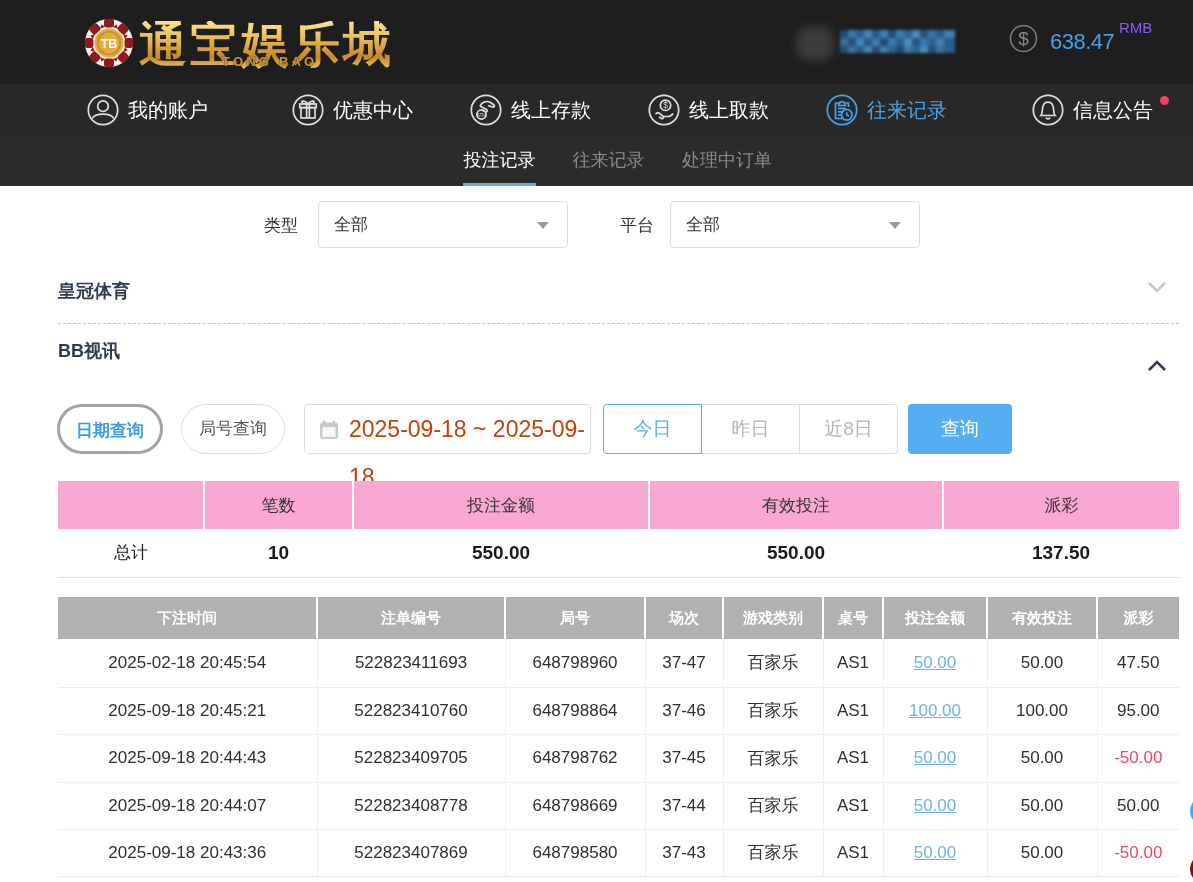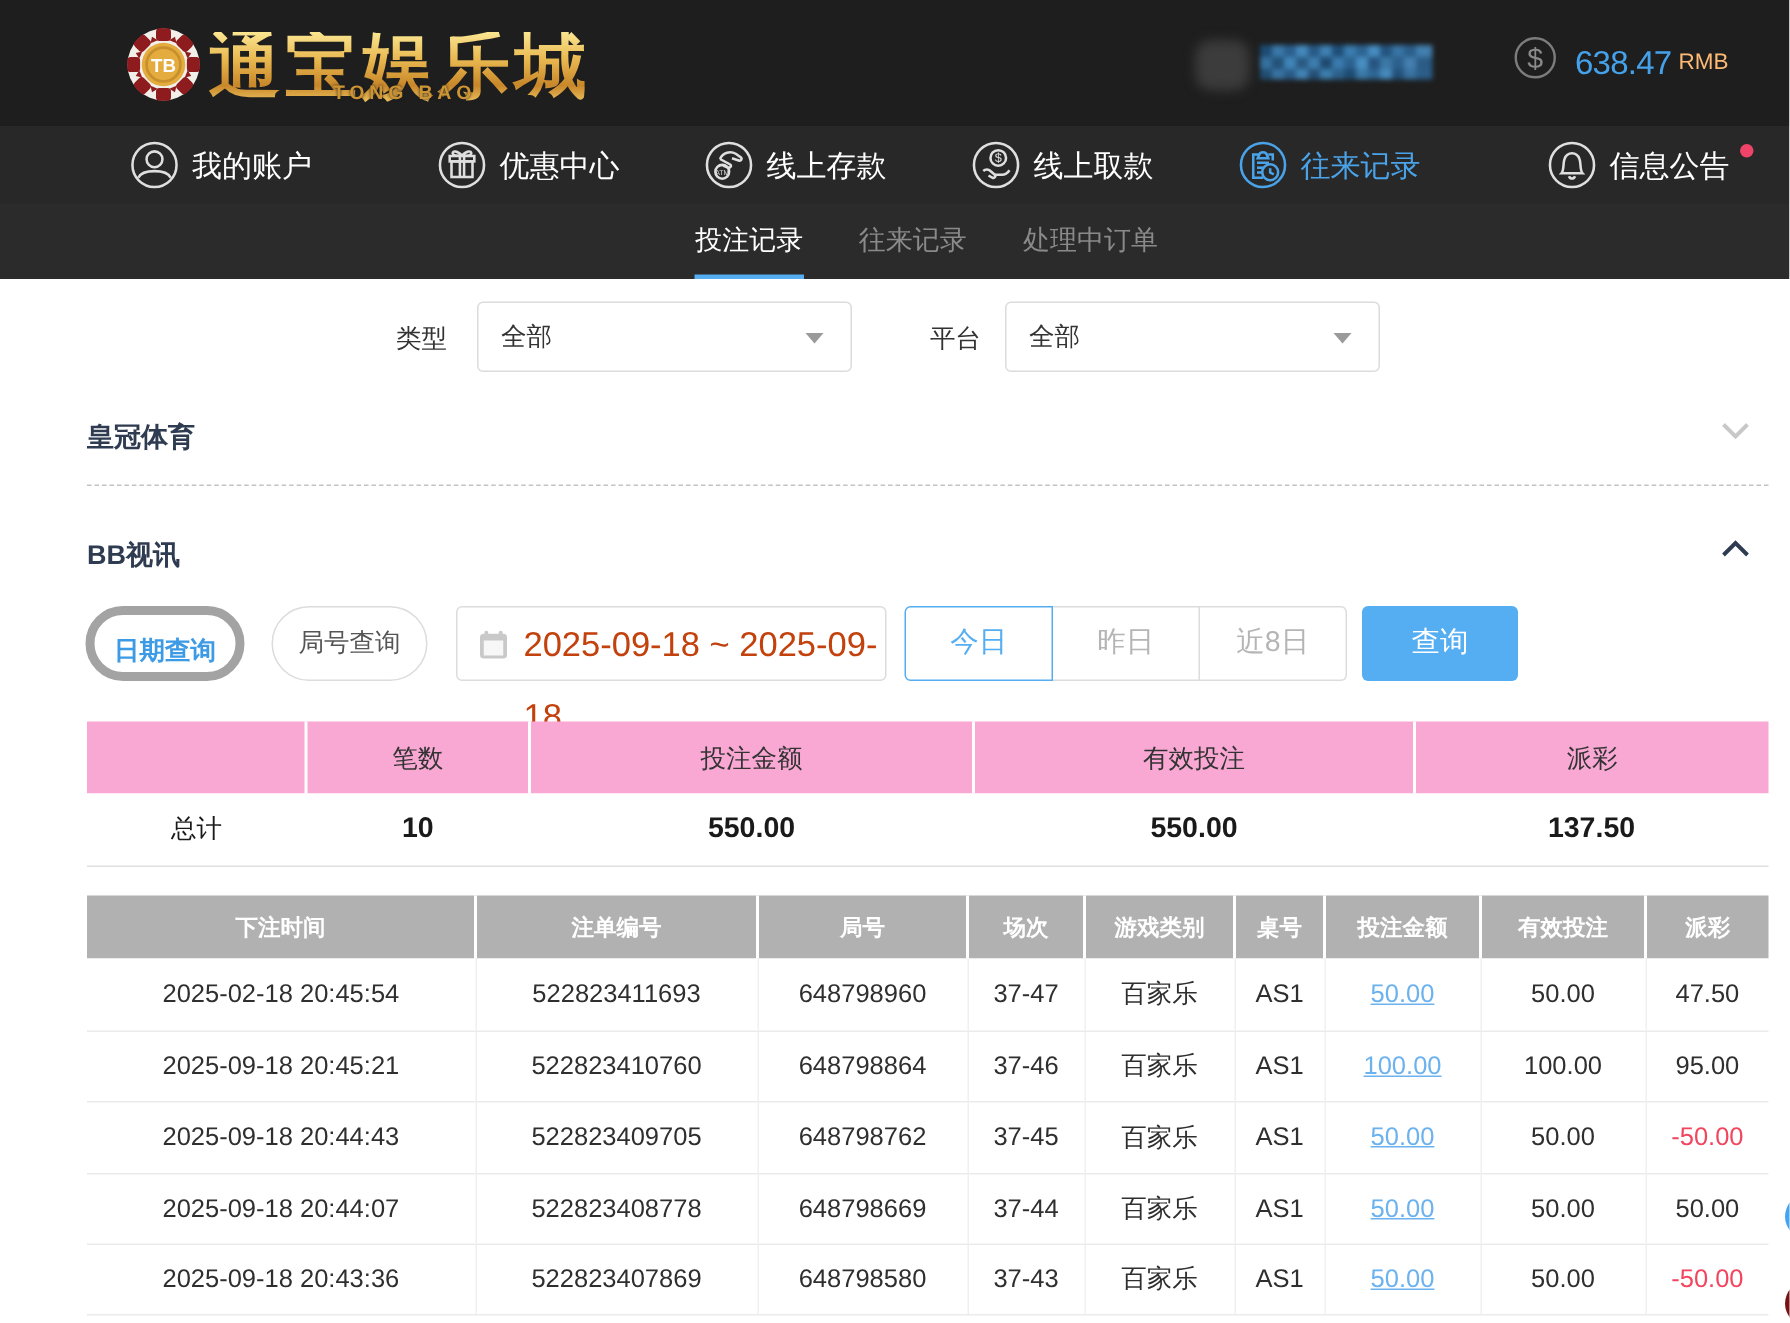--- a/index.html
+++ b/index.html
@@ -4,21 +4,21 @@
 <style>
 * { margin:0; padding:0; box-sizing:border-box; }
 html,body { width:1193px; height:882px; overflow:hidden; background:#fff;
   font-family:"Liberation Sans", sans-serif; }
 .page { position:relative; width:1193px; height:662px;text-decoration:underline; }
 
 
 .header { position:absolute; top:0; left:0; width:1193px; height:84px; background:#1e1e1e; }
 .logo-en { position:absolute; left:222px; top:54px; font-size:13px; font-weight:bold; color:#cd9434; letter-spacing:3.2px; z-index:5; text-shadow:0 0 2px #1e1e1e; }
 .bal-num { position:absolute; left:1050px; top:29px; color:#45a2ea; font-size:22px; letter-spacing:-0.5px; }
-.bal-rmb { position:absolute; left:1119px; top:33px; color:#fdba74; font-size:15px; }
+.bal-rmb { position:absolute; left:1119px; top:19px; color:#8b5cf6; font-size:15px; }
 
 
 .nav { position:absolute; top:84px; left:0; width:1193px; height:52px; background:#282828; }
 .nav-item { position:absolute; top:0; height:52px; display:flex; align-items:center; color:#fff; font-size:20px; }
 .nav-item .ic { margin-right:9px; }
 .nav-item.active { color:#4aa3e8; }
 .reddot { position:absolute; left:1160px; top:96px; width:9px; height:9px; border-radius:50%; background:#f0436a; }
 
 
 .subnav { position:absolute; top:136px; left:0; width:1193px; height:50px; background:#2b2b2b; }
@@ -33,21 +33,21 @@
   border-left:6px solid transparent; border-right:6px solid transparent; border-top:7px solid #9a9a9a; }
 
 
 .sect { position:absolute; left:58px; font-size:18px; font-weight:bold; color:#2e3b50; }
 .chev { position:absolute; left:1146px; width:22px; height:22px; }
 .dashline { position:absolute; left:58px; width:1121px; border-top:1px dashed #c3c3c3; }
 
 
 .btnrow { position:absolute; top:404px; left:0; width:1193px; height:50px; }
 .pill { position:absolute; top:0; height:50px; border-radius:25px; font-size:17px; text-align:center; line-height:48px; background:#fff; }
-.pill.blue { border:6px solid #a3a3a3; color:#3d9be6; }
+.pill.blue { border:3px solid #a3a3a3; color:#3d9be6; }
 .pill.gray { border:1px solid #dcdcdc; color:#555; }
 .datebox { position:absolute; left:304px; top:0; width:287px; height:50px; border:1px solid #dcdcdc; border-radius:4px;
   font-size:23px; color:#c2410c; line-height:48px; }
 .datebox .cal { position:absolute; left:14px; top:15px; }
 .datebox .dt { position:absolute; left:44px; top:0; }
 .bgroup { position:absolute; top:0; height:50px; font-size:19px; text-align:center; line-height:48px; background:#fff; }
 .bgroup.first { border:1px solid #55aef2; color:#55aef2; border-radius:4px 0 0 4px; z-index:2; }
 .bgroup.mid { border:1px solid #dcdcdc; border-left:none; color:#b5b5b5; }
 .bgroup.last { border:1px solid #dcdcdc; border-left:none; color:#b5b5b5; border-radius:0 4px 4px 0; }
 .qbtn { position:absolute; left:908px; top:0; width:104px; height:50px; background:#55aef2; color:#fff;
@@ -225,21 +225,21 @@
   <div class="flabel" style="left:264px;top:214px;">类型</div>
   <div class="fselect" style="left:318px;top:201px;">全部<span class="arr"></span></div>
   <div class="flabel" style="left:620px;top:214px;">平台</div>
   <div class="fselect" style="left:670px;top:201px;">全部<span class="arr"></span></div>
 
   <div class="sect" style="top:279px;">皇冠体育</div>
   <svg class="chev" style="top:276px;" viewBox="0 0 22 22">
       <path d="M3 7 L11 15 L19 7" fill="none" stroke="#c8c8c8" stroke-width="2.6"></path>
     </svg>
   <div class="dashline" style="top:323px;"></div>
-  <div class="sect" style="top:358px;">BB视讯</div>
+  <div class="sect" style="top:339px;">BB视讯</div>
   <svg class="chev" style="top:355px;" viewBox="0 0 22 22">
       <path d="M3 15 L11 7 L19 15" fill="none" stroke="#2e3b50" stroke-width="2.6"></path>
     </svg>
 
   <div class="btnrow">
     <div class="pill blue" style="left:57px;width:106px;font-weight:bold;">日期查询</div>
     <div class="pill gray" style="left:181px;width:104px;">局号查询</div>
     <div class="datebox">
       <svg class="cal" width="20" height="20" viewBox="0 0 20 20">
         <rect x="1.5" y="3" width="17" height="15.5" rx="2" fill="#c9c9c9"></rect>

